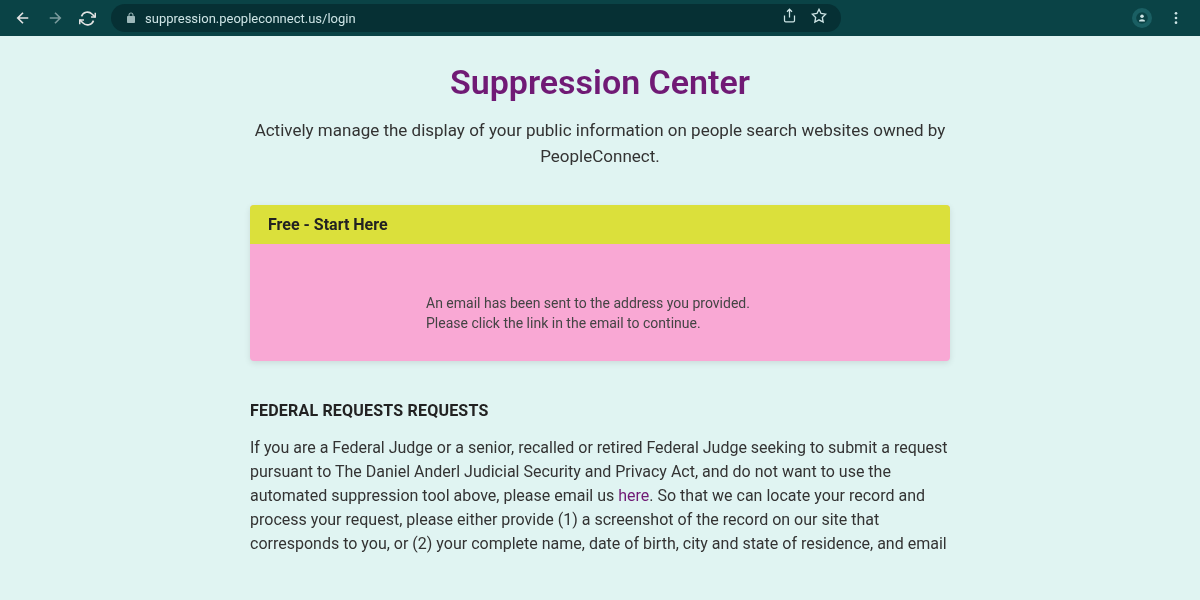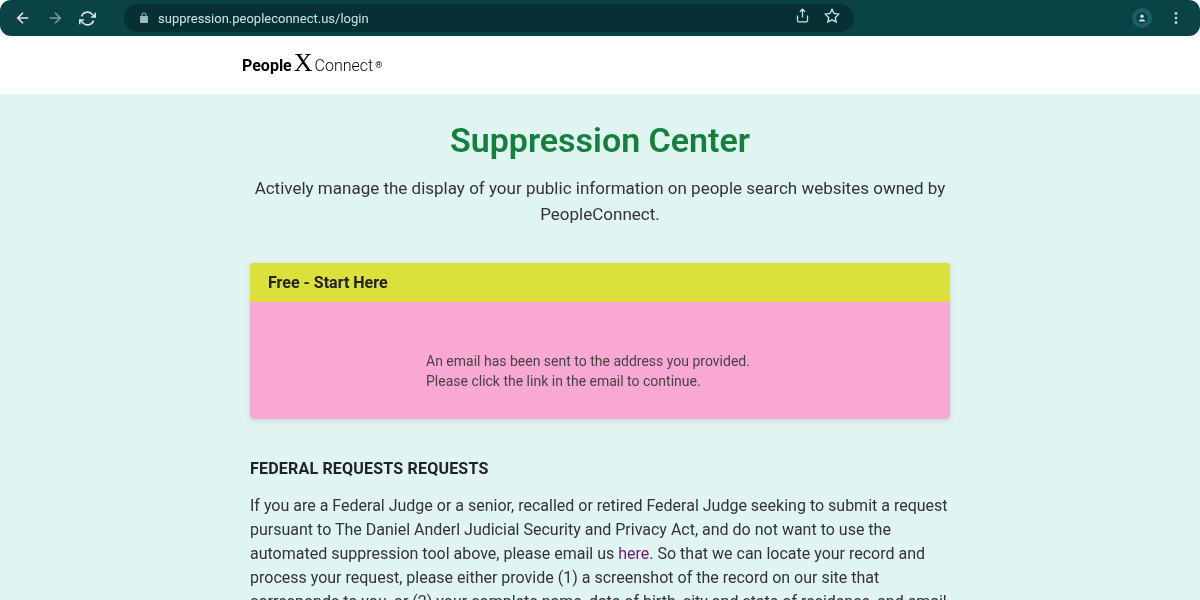--- a/index.html
+++ b/index.html
@@ -1,20 +1,20 @@
 <!DOCTYPE html>
 <html><head>
 <meta charset="utf-8">
 <style>
 * { margin: 0; padding: 0; box-sizing: border-box; }
 body { font-family: -apple-system, BlinkMacSystemFont, "Segoe UI", Roboto, sans-serif; background: #fff; overflow: hidden; }
 .viewport { width: 1200px; height: 600px; position: relative; }
 
 
-.chrome { height: 36px; background: #0a4346; display: flex; align-items: center; padding: 0 10px; gap: 22px; border-radius: 11px; }
+.chrome { height: 36px; background: #0a4346; display: flex; align-items: center; padding: 0 10px; gap: 9px; }
 .nav-icons { display: flex; align-items: center; gap: 14px; margin-left: 4px; }
 .nav-icon { width: 18px; height: 18px; display: flex; align-items: center; justify-content: center; color: #e3e3e3; cursor: pointer; }
 .nav-icon.disabled { color: #7a9b9d; }
 .url-bar { flex: 1; height: 28px; background: #063034; border-radius: 14px; display: flex; align-items: center; padding: 0 14px; gap: 8px; max-width: 730px; margin-left: 6px; }
 .lock-icon { color: #9db8ba; display: flex; }
 .url-text { color: #cde4e5; font-size: 13px; flex: 1; }
 .url-icons { display: flex; gap: 14px; color: #cde4e5; }
 .chrome-right { display: flex; align-items: center; gap: 16px; margin-left: auto; margin-right: 6px; }
 .profile-icon { width: 20px; height: 20px; border-radius: 50%; background: #1a5f63; display: flex; align-items: center; justify-content: center; color: #cde4e5; }
 .menu-dots { color: #cde4e5; display: flex; }
@@ -23,21 +23,21 @@
 .page-scroll { height: 564px; overflow-y: scroll; background: #fff; }
 .page-header { height: 58px; background: #fff; display: flex; align-items: center; padding-left: 242px; }
 .logo { font-size: 16px; color: #000; display: flex; align-items: center; gap: 0; }
 .logo-bold { font-weight: 700; }
 .logo-x { font-size: 26px; font-weight: 300; margin: 0 2px; font-family: Georgia, serif; transform: translateY(-2px); }
 .logo-light { font-weight: 300; }
 .logo-r { font-size: 9px; vertical-align: super; margin-left: 2px; }
 
 .page-body { background: #e0f4f2; min-height: 800px; padding-top: 26px; }
 .content { max-width: 700px; margin: 0 auto; text-align: center; }
-h1 { font-size: 34px; font-weight: 600; color: #15803d; margin-bottom: 16px; }
+h1 { font-size: 34px; font-weight: 600; color: #701a75; margin-bottom: 16px; }
 .subtitle { font-size: 17px; color: #333; line-height: 1.5; margin: 4px auto 36px; max-width: 700px; }
 
 .card { background: #f9a8d4; border-radius: 4px; box-shadow: 0 2px 6px rgba(0,0,0,0.1); margin: 0 auto; max-width: 700px; overflow: hidden; text-align: left; }
 .card-header { background: #dbe03b; padding: 10px 18px; font-weight: 700; font-size: 16px; color: #222; }
 .card-body { padding: 50px 176px 28px; font-size: 14px; color: #444; line-height: 1.4; }
 
 .section { max-width: 700px; margin: 40px auto 0; text-align: left; }
 .section-title { font-weight: 700; font-size: 16px; color: #222; margin-bottom: 16px; letter-spacing: 0.2px; }
 .section-text { font-size: 16px; color: #333; line-height: 1.5; }
 .section-text a { color: #701a75; font-weight: 400; text-decoration: none; }
@@ -102,28 +102,20 @@
         <svg width="16" height="16" viewBox="0 0 24 24" fill="currentColor">
             <circle cx="12" cy="5" r="2"></circle>
             <circle cx="12" cy="12" r="2"></circle>
             <circle cx="12" cy="19" r="2"></circle>
           </svg>
       </div>
     </div>
   </div>
 
   <div class="page-scroll">
-    <div class="page-header">
-      <div class="logo">
-        <span class="logo-bold">People</span>
-        <span class="logo-x">X</span>
-        <span class="logo-light">Connect</span>
-        <span class="logo-r">®</span>
-      </div>
-    </div>
 
     <div class="page-body">
       <div class="content">
         <h1>Suppression Center</h1>
         <p class="subtitle">Actively manage the display of your public information on people search websites owned by PeopleConnect.</p>
 
         <div class="card">
           <div class="card-header">Free - Start Here</div>
           <div class="card-body">An email has been sent to the address you provided. Please click the link in the email to continue.</div>
         </div>

